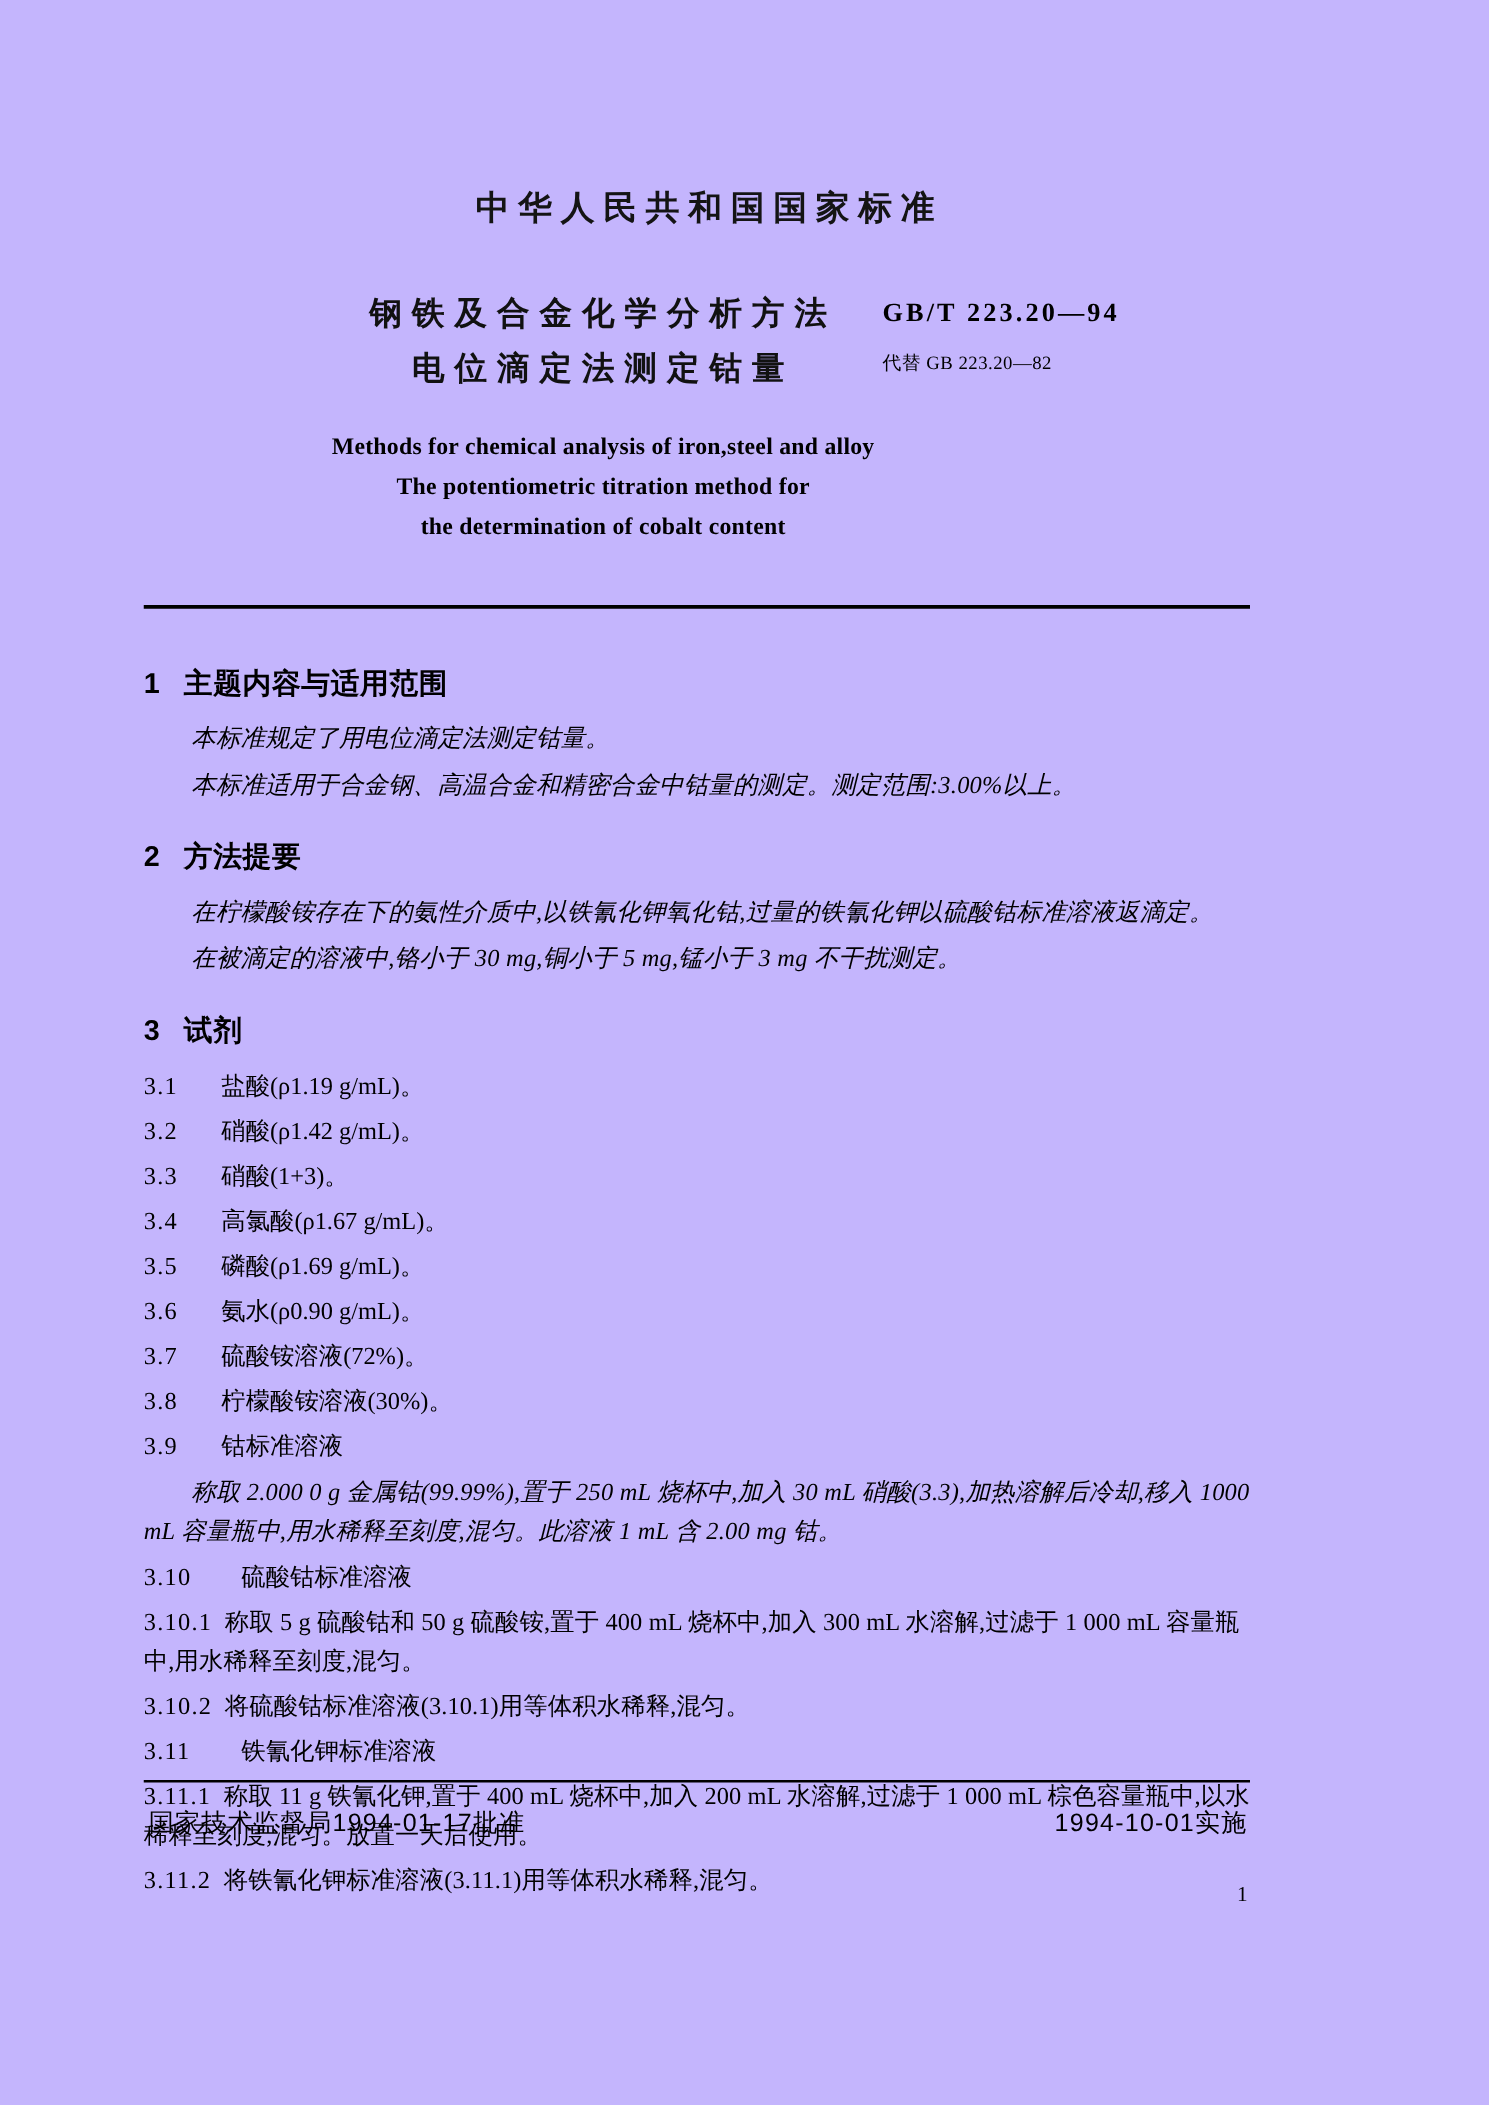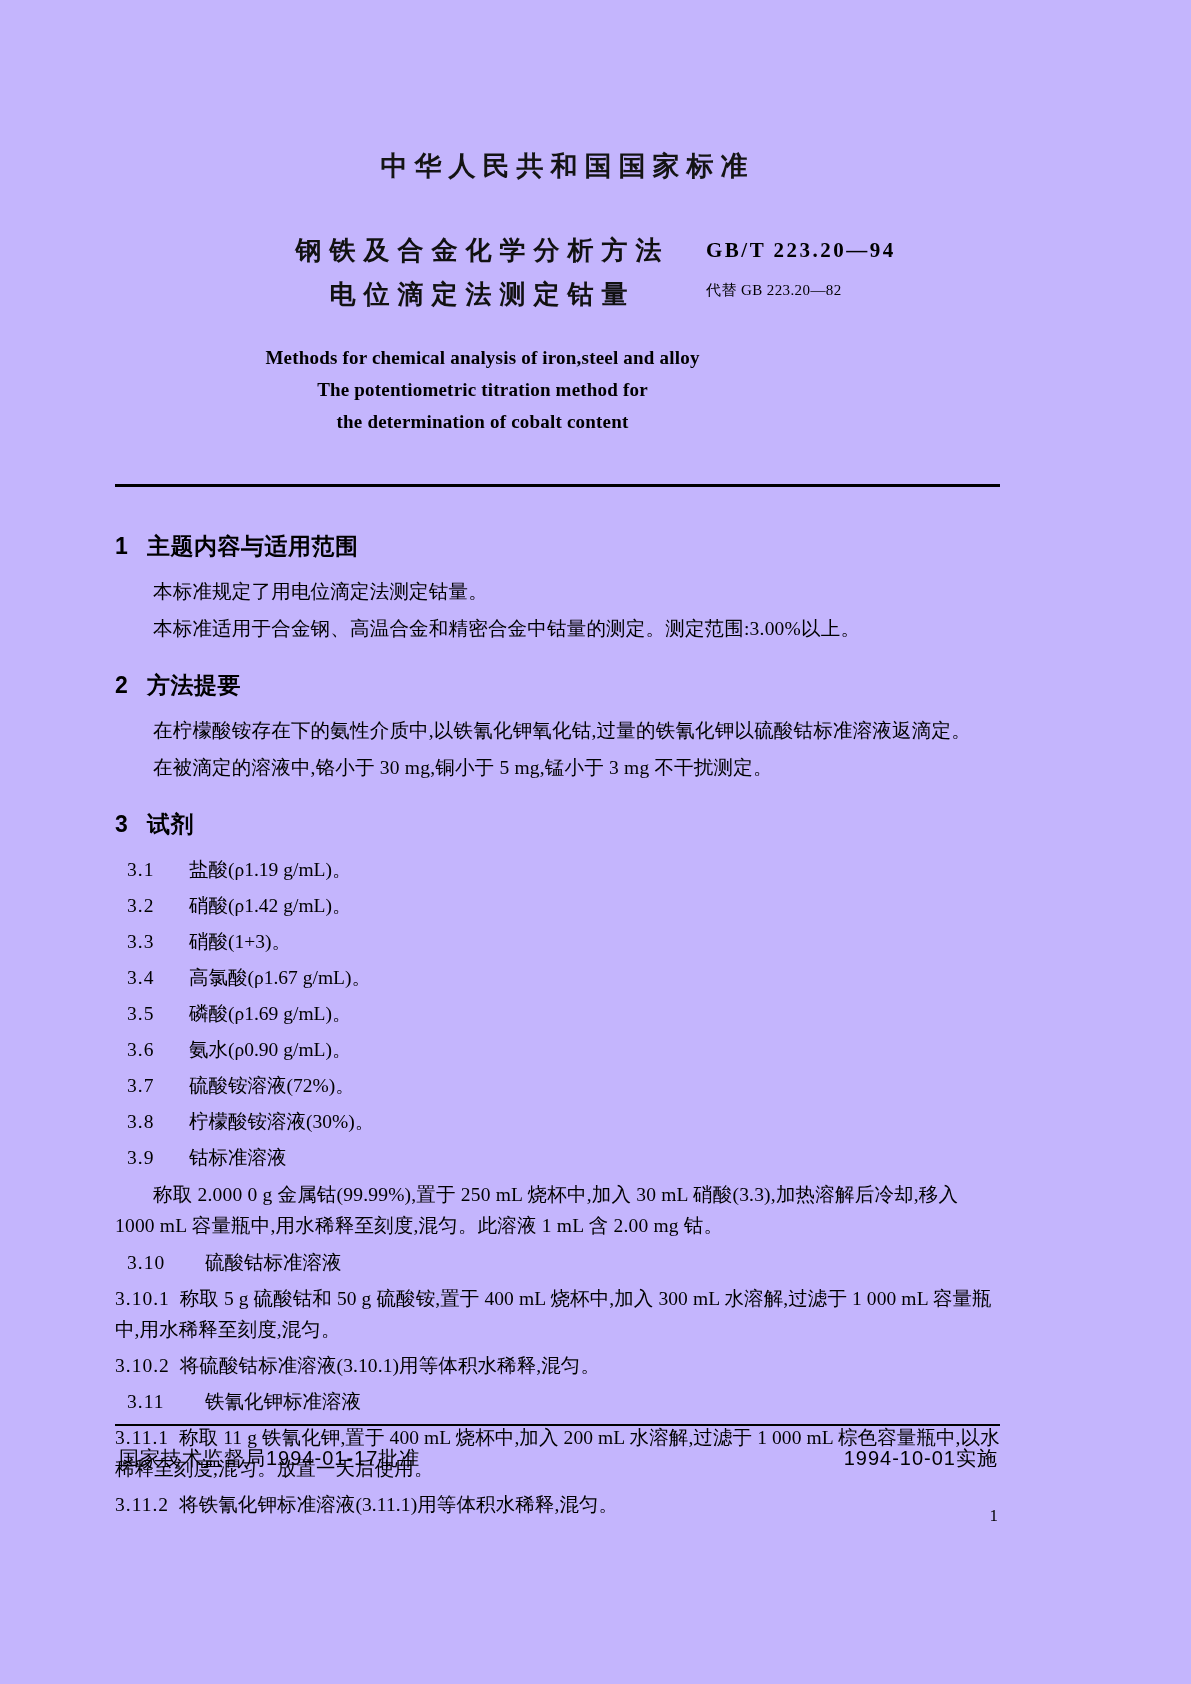--- a/index.html
+++ b/index.html
@@ -113,26 +113,27 @@
     display: inline-block;
     width: 32px;
   }
   .para {
     font-family: "Liberation Serif", "DejaVu Serif", serif;
     font-size: 19.5px;
     line-height: 31px;
     text-indent: 38px;
     margin: 6px 0;
     letter-spacing: 0.2px;
+    font-style: italic;
   }
   .item {
     font-family: "Liberation Serif", "DejaVu Serif", serif;
     font-size: 19.5px;
     line-height: 31px;
-    margin: 5px 12px;
+    margin: 5px 0;
     display: flex;
     align-items: center;
   }
   .item .num {
     flex: 0 0 auto;
     min-width: 62px;
     letter-spacing: 1px;
   }
   .item .num.wide {
     min-width: 78px;

